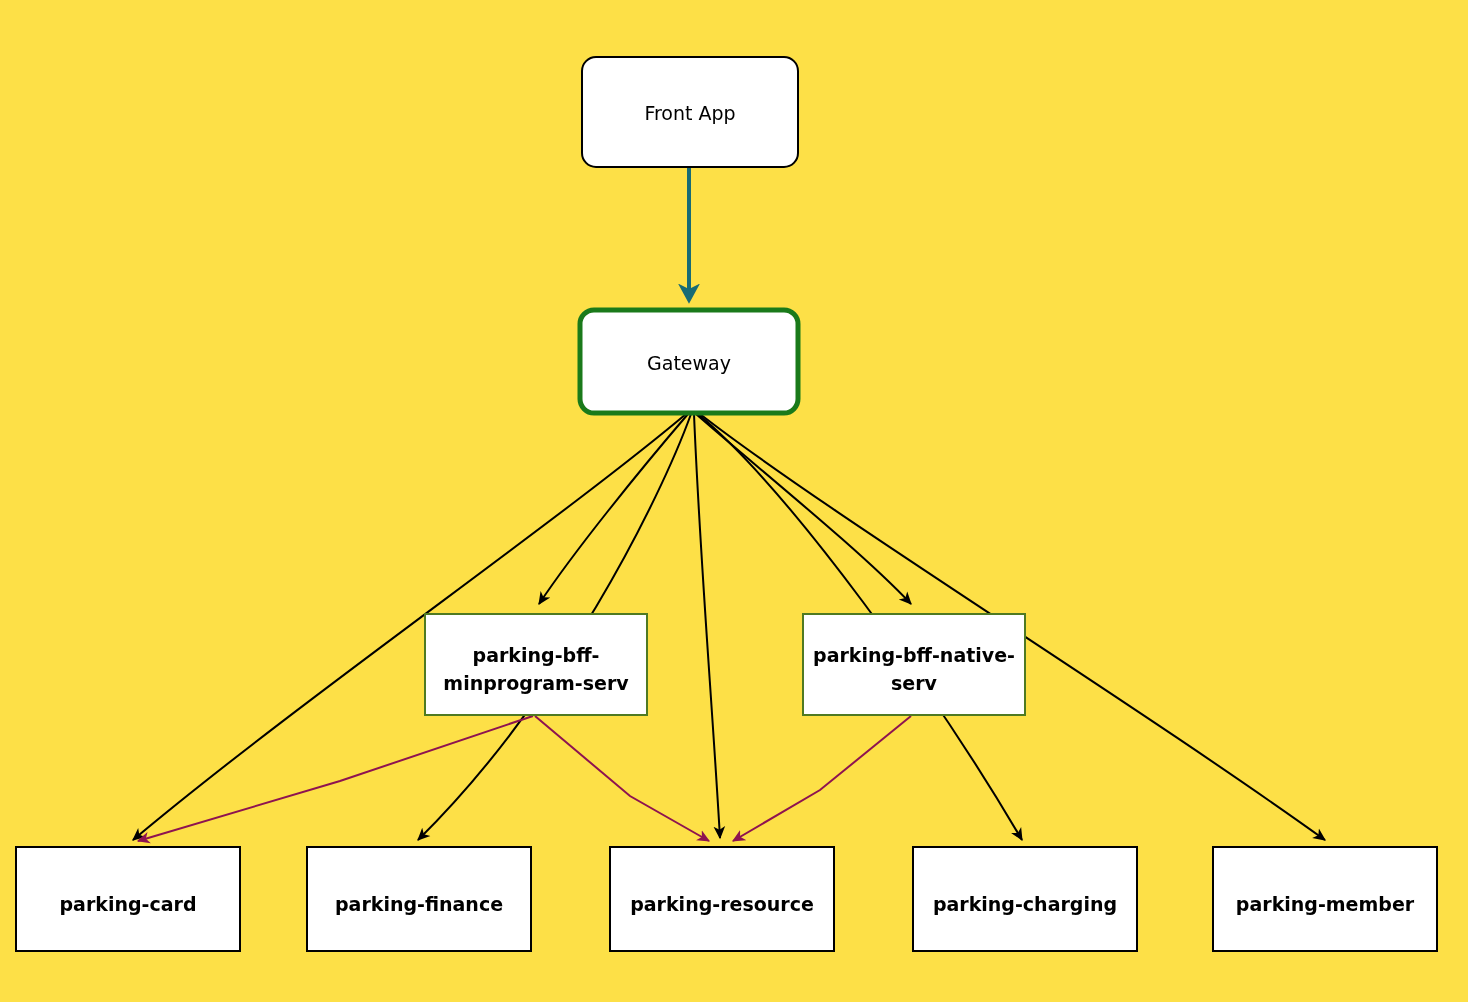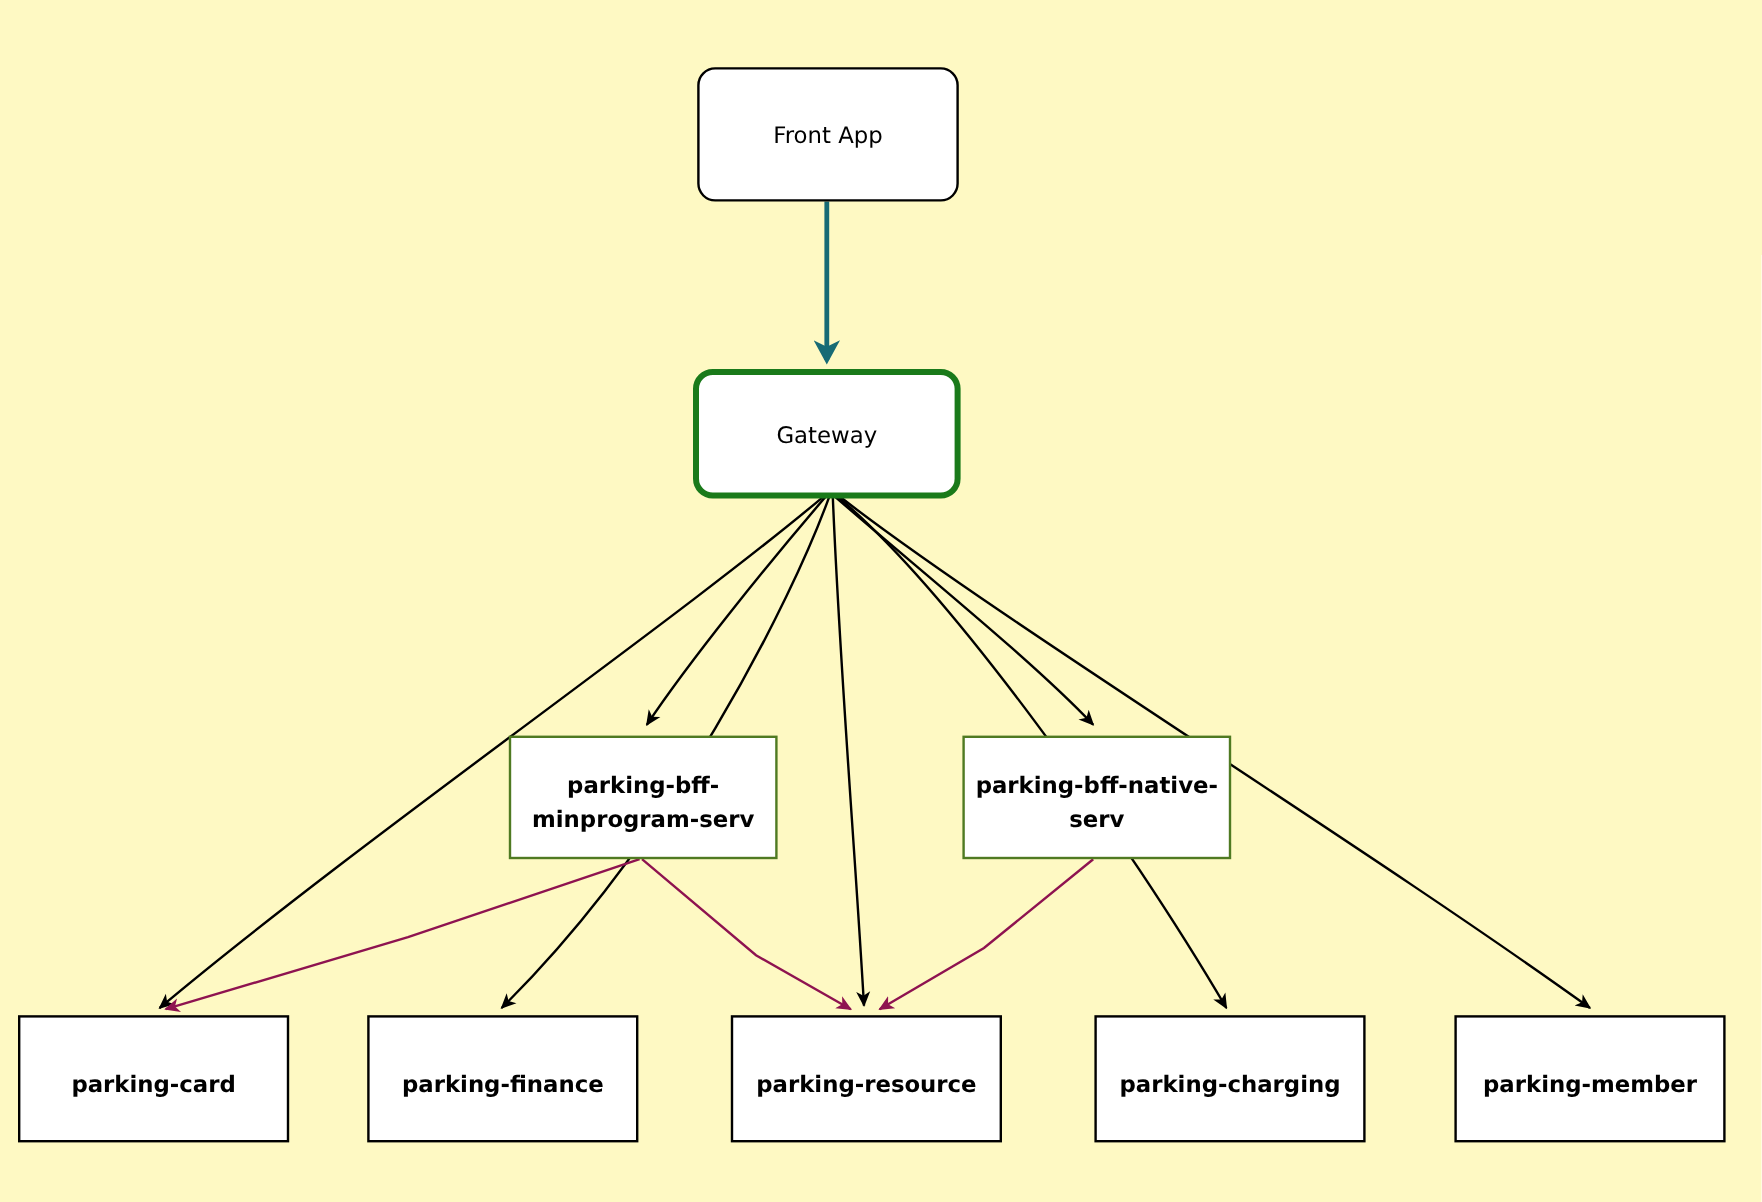--- a/index.html
+++ b/index.html
@@ -10,21 +10,21 @@
   body {
     width: 1468px;
     height: 1002px;
     overflow: hidden;
     font-family: "DejaVu Sans", sans-serif;
   }
   #diagram-root {
     position: relative;
     width: 1468px;
     height: 1002px;
-    background: #fef9c3;
+    background: #fde047;
   }
   svg.diagram-canvas {
     position: absolute;
     top: 0;
     left: 0;
     width: 1468px;
     height: 1002px;
   }
   .node-label {
     font-family: "DejaVu Sans", sans-serif;

